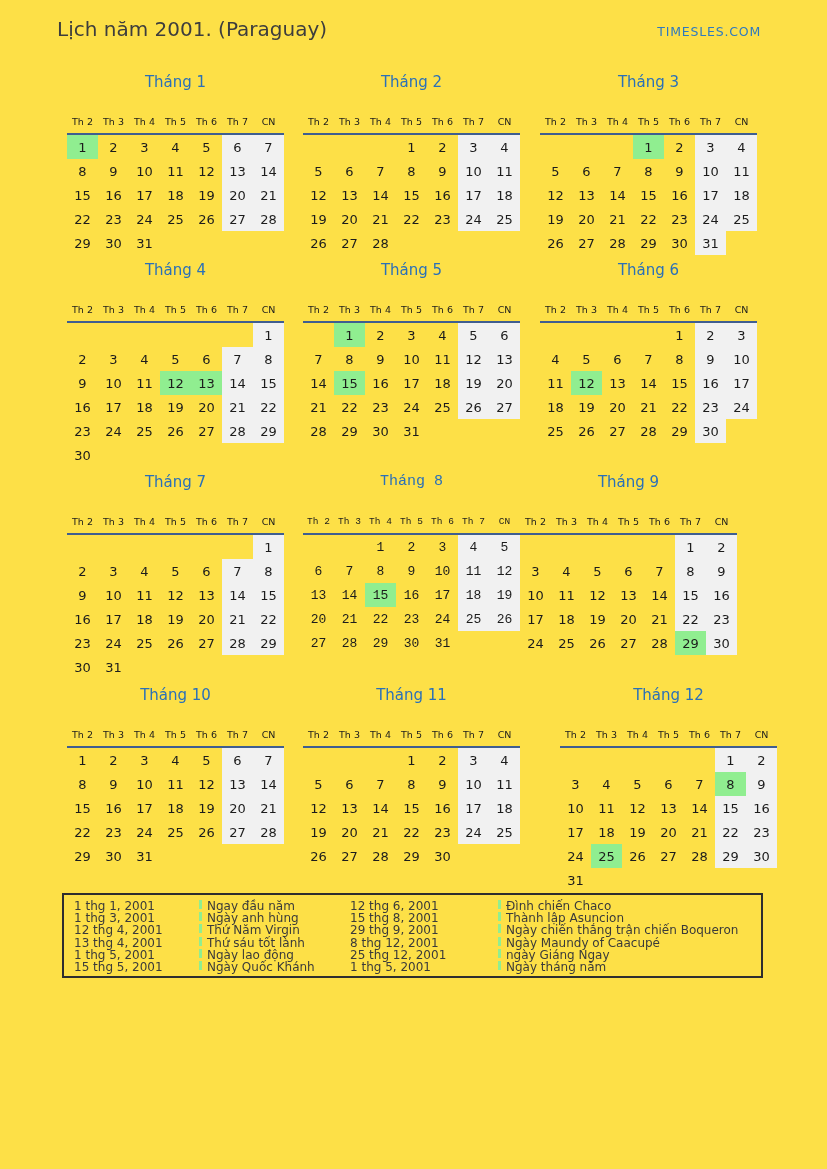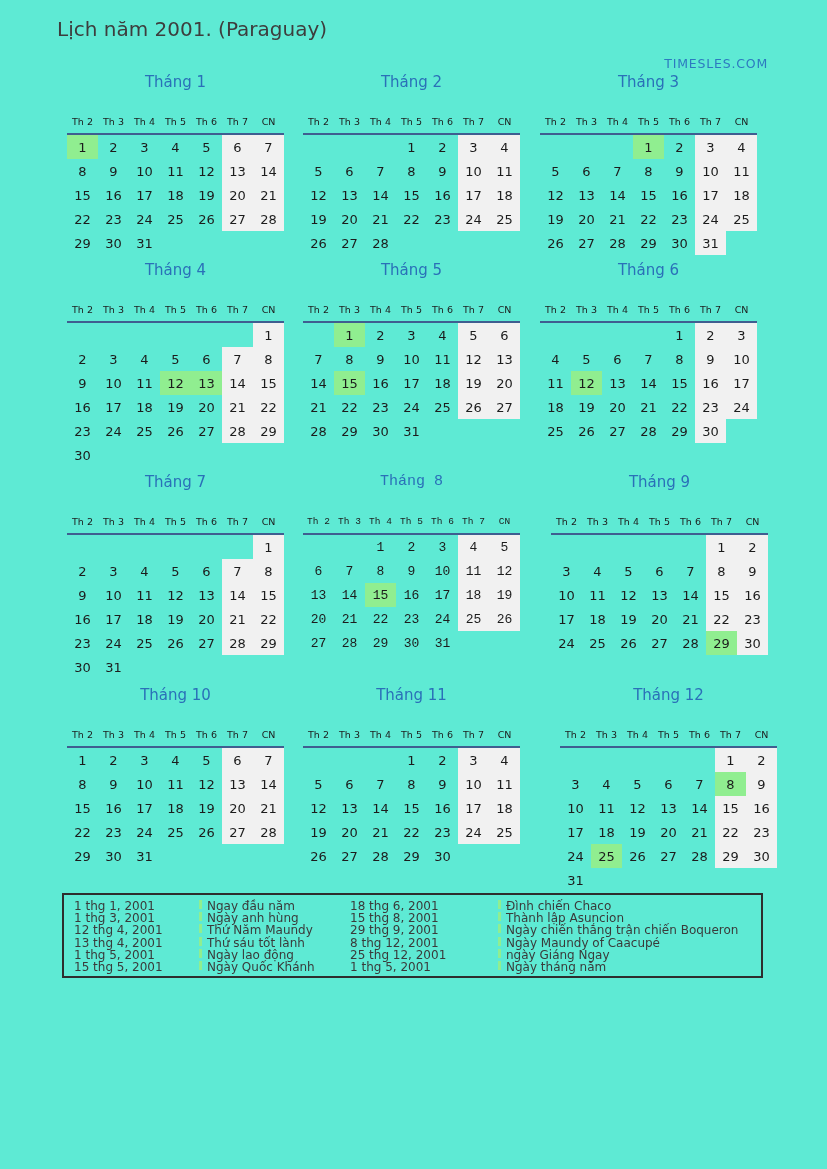--- a/index.html
+++ b/index.html
@@ -1,23 +1,23 @@
 <!DOCTYPE html>
 <html style="--accent-blue: #2a70b8; --link-blue: #2d79c0; --header-line: #3f5e90; --holiday-green: #90ee90; --weekend-gray: #f1f1f1;"><head>
 <meta charset="utf-8">
 <style>
   html,body{margin:0;padding:0;background:#ffffff;}
   .page{
-    position:relative;width:827px;height:1169px;background:#5eead4;
+    position:relative;width:827px;height:1169px;background:#fde047;
     font-family:"DejaVu Sans",sans-serif;color:#1c1c1c;overflow:hidden;
   }
   .page-title{position:absolute;left:57px;top:17px;font-size:20px;color:#3d3d3d;}
   .site-link{
-    position:absolute;right:59px;top:24px;font-size:12.5px;letter-spacing:.8px;
-    color:var(--link-blue);text-decoration:none;margin-top:32px;
+    position:absolute;right:66px;top:24px;font-size:12.5px;letter-spacing:.8px;
+    color:var(--link-blue);text-decoration:none;
   }
   .month{position:absolute;width:217px;}
   .month-title{font-size:15px;line-height:20px;text-align:center;color:var(--accent-blue);}
   .weekdays{
     display:grid;grid-template-columns:repeat(7,31px);
     margin-top:23px;padding-bottom:4px;border-bottom:2px solid var(--header-line);
   }
   .weekday{font-size:9.5px;line-height:14px;text-align:center;color:#1c1c1c;}
   .days{display:grid;grid-template-columns:repeat(7,31px);grid-auto-rows:24px;}
   .day{display:flex;align-items:center;justify-content:center;font-size:13px;}
@@ -449,21 +449,21 @@
           <div class="day">27</div>
           <div class="day">28</div>
           <div class="day">29</div>
           <div class="day">30</div>
           <div class="day">31</div>
           <div class="day"></div>
           <div class="day"></div>
         </div>
   </div>
 
-  <div class="month" style="left: 551px; top: 472px;">
+  <div class="month" style="left: 520px; top: 472px;">
     <div class="month-title">Tháng 9</div>
     <div class="weekdays">
           <div class="weekday">Th 2</div>
           <div class="weekday">Th 3</div>
           <div class="weekday">Th 4</div>
           <div class="weekday">Th 5</div>
           <div class="weekday">Th 6</div>
           <div class="weekday">Th 7</div>
           <div class="weekday">CN</div>
         </div>
@@ -664,21 +664,21 @@
   </div>
 </div>
 
   <div class="holiday-box" id="holiday-box">
   <div class="holiday-row">
     <div class="holiday-date">1 thg 1, 2001</div>
     <div class="holiday-name">
       <span class="holiday-bar"></span>
       <span class="holiday-label">Ngay đầu năm</span>
     </div>
-    <div class="holiday-date">18 thg 6, 2001</div>
+    <div class="holiday-date">12 thg 6, 2001</div>
     <div class="holiday-name">
       <span class="holiday-bar"></span>
       <span class="holiday-label">Đình chiến Chaco</span>
     </div>
   </div>
 
   <div class="holiday-row">
     <div class="holiday-date">1 thg 3, 2001</div>
     <div class="holiday-name">
       <span class="holiday-bar"></span>
@@ -688,21 +688,21 @@
     <div class="holiday-name">
       <span class="holiday-bar"></span>
       <span class="holiday-label">Thành lập Asuncion</span>
     </div>
   </div>
 
   <div class="holiday-row">
     <div class="holiday-date">12 thg 4, 2001</div>
     <div class="holiday-name">
       <span class="holiday-bar"></span>
-      <span class="holiday-label">Thứ Năm Maundy</span>
+      <span class="holiday-label">Thứ Năm Virgin</span>
     </div>
     <div class="holiday-date">29 thg 9, 2001</div>
     <div class="holiday-name">
       <span class="holiday-bar"></span>
       <span class="holiday-label">Ngày chiến thắng trận chiến Boqueron</span>
     </div>
   </div>
 
   <div class="holiday-row">
     <div class="holiday-date">13 thg 4, 2001</div>

